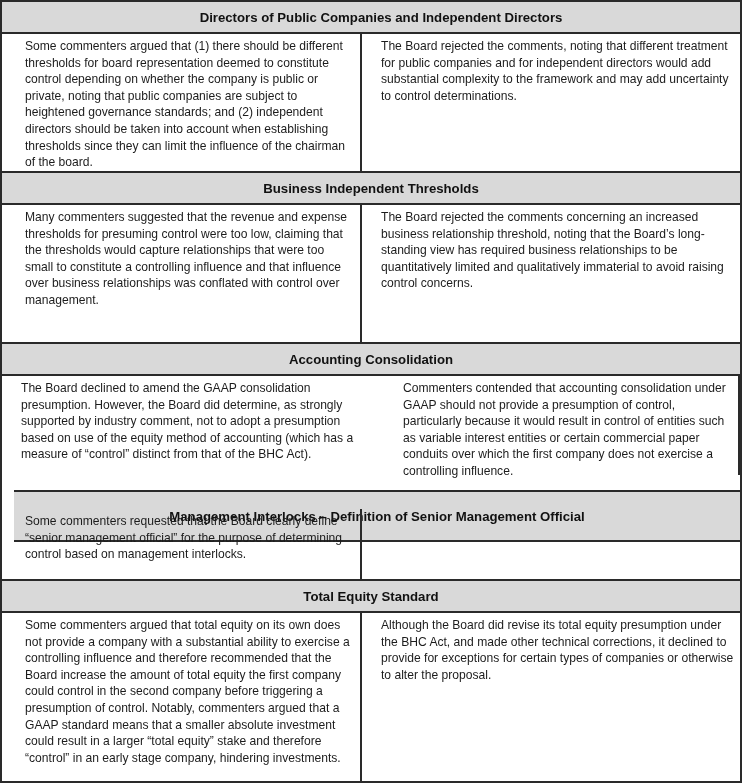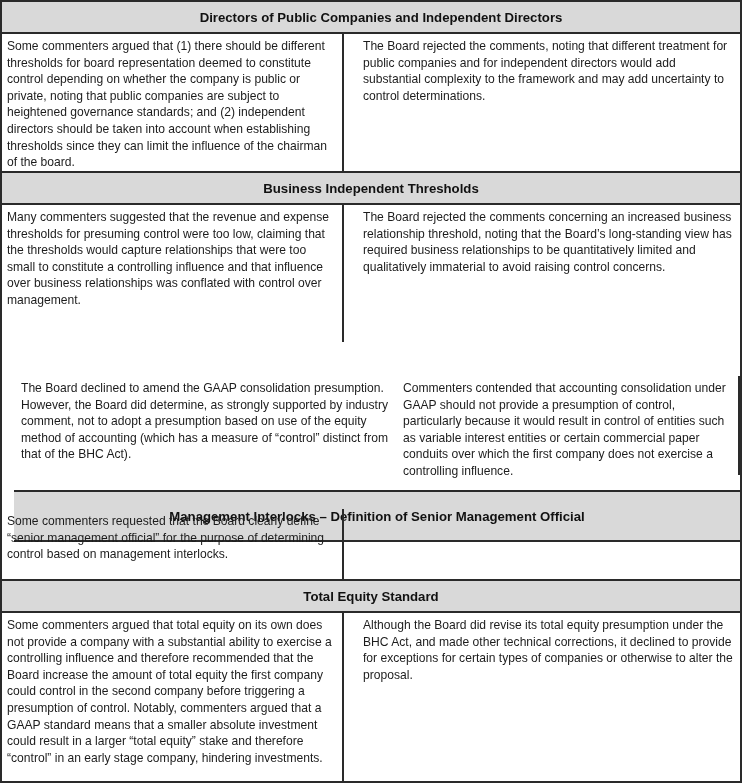--- a/index.html
+++ b/index.html
@@ -52,20 +52,21 @@
       box-sizing: border-box;
       font-size: 12.1px;
       line-height: 16.6px;
       padding: 4px 6px 4px 6px;
       color: #1c1c1c;
     }
     .cell.left {
       width: 342px;
       border-right: 2px solid #2a2a2a;
       padding-left: 5px;
+      margin-left: 18px;
     }
     .cell.right {
       flex: 1;
       padding-left: 19px;
     }
     .cell p {
       margin: 0 0 6px 0;
     }
     .cell p:last-child {
       margin-bottom: 0;
@@ -93,20 +94,23 @@
   </div>
   <div class="section-body" style="top:203px; height:137px;">
     <div class="cell left">
       <p>Many commenters suggested that the revenue and expense thresholds for presuming control were too low, claiming that the thresholds would capture relationships that were too small to constitute a controlling influence and that influence over business relationships was conflated with control over management.</p>
     </div>
     <div class="cell right">
       <p>The Board rejected the comments concerning an increased business relationship threshold, noting that the Board’s long-standing view has required business relationships to be quantitatively limited and qualitatively immaterial to avoid raising control concerns.</p>
     </div>
   </div>
 
+  <div class="section-header" style="top:340px; height:34px;">
+    <span>Accounting Consolidation</span>
+  </div>
   <div class="section-body" style="top:374px; height:99px;">
     <div class="cell right">
       <p>The Board declined to amend the GAAP consolidation presumption. However, the Board did determine, as strongly supported by industry comment, not to adopt a presumption based on use of the equity method of accounting (which has a measure of “control” distinct from that of the BHC Act).</p>
     </div>
     <div class="cell left">
       <p>Commenters contended that accounting consolidation under GAAP should not provide a presumption of control, particularly because it would result in control of entities such as variable interest entities or certain commercial paper conduits over which the first company does not exercise a controlling influence.</p>
     </div>
   </div>
 
   <div class="section-header" style="top:488px; height:52px;margin-left:12px;">

